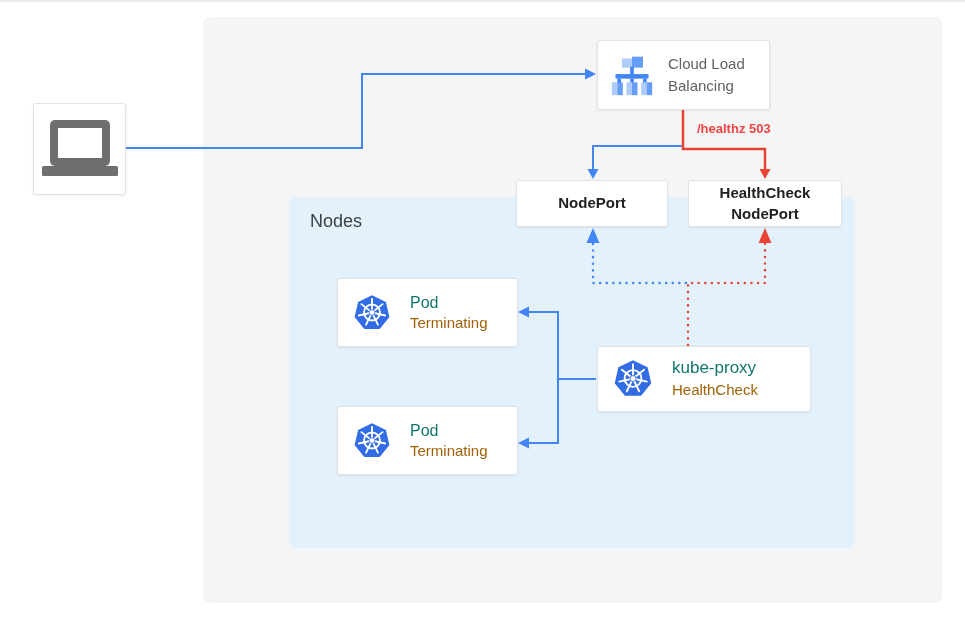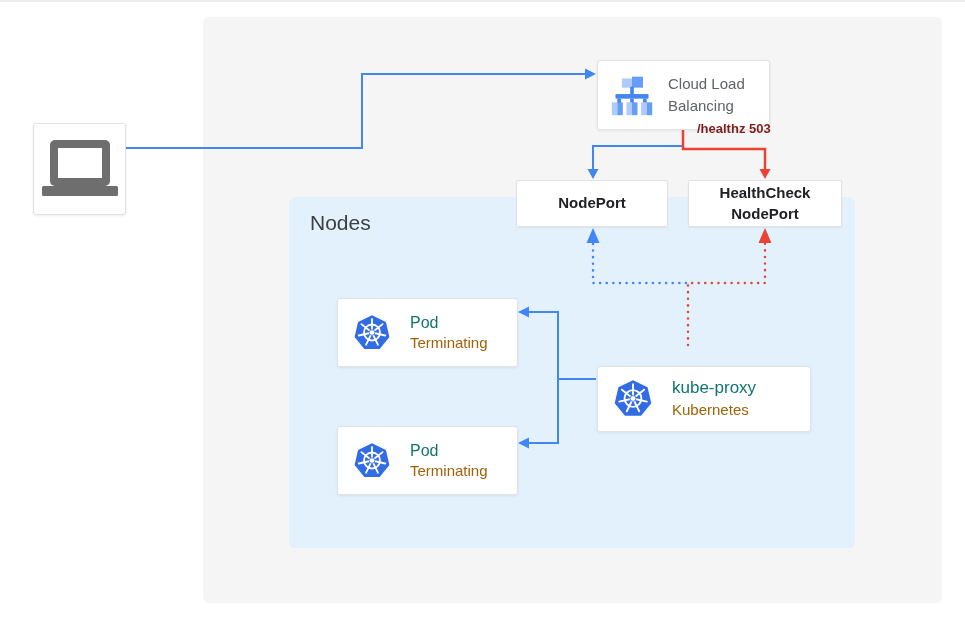--- a/index.html
+++ b/index.html
@@ -11,46 +11,46 @@
   .top-hairline{position:absolute;left:0;top:0;width:965px;height:2px;background:#ececec;}
   .panel{
     position:absolute;left:203px;top:17px;width:739px;height:586px;
     background:#f5f5f5;border-radius:6px;
   }
   .nodes-group{
     position:absolute;left:289px;top:197px;width:566px;height:351px;
     background:#e3f1fc;border-radius:6px;
   }
   .nodes-group .group-label{
-    position:absolute;left:21px;top:14px;font-size:21px;color:#3c4043;
+    position:absolute;left:21px;top:14px;font-size:18px;color:#3c4043;
   }
   .card{
     position:absolute;background:#ffffff;border:1px solid #e2e2e2;border-radius:3px;
     box-shadow:0 1px 3px rgba(0,0,0,0.07);box-sizing:border-box;
-    display:flex;align-items:center;margin-top:20px;
+    display:flex;align-items:center;
   }
   .card-client{left:33px;top:103px;width:93px;height:92px;justify-content:center;}
   .card-clb{left:597px;top:40px;width:173px;height:70px;padding:0 12px;gap:14px;}
   .card-clb .card-text{font-size:15px;line-height:1.45;color:#5f6368;}
   .port-box{
     position:absolute;background:#ffffff;border:1px solid #e2e2e2;border-radius:2px;
     box-shadow:0 1px 2px rgba(0,0,0,0.06);box-sizing:border-box;
     display:flex;align-items:center;justify-content:center;text-align:center;
     font-weight:bold;font-size:15px;color:#202124;line-height:1.35;
   }
   .port-nodeport{left:516px;top:180px;width:152px;height:47px;}
   .port-healthcheck{left:688px;top:180px;width:154px;height:47px;padding:0 14px;}
   .card-pod1{left:337px;top:278px;width:181px;height:69px;padding:0 14px;gap:18px;}
   .card-pod2{left:337px;top:406px;width:181px;height:69px;padding:0 14px;gap:18px;}
   .card-kubeproxy{left:597px;top:346px;width:214px;height:66px;padding:0 14px;gap:18px;}
   .card-title{font-size:16px;color:#0f766e;line-height:1.35;}
   .card-kubeproxy .card-title{font-size:17px;}
   .card-subtitle{font-size:15px;color:#a16207;line-height:1.35;}
   .healthz-label{
-    position:absolute;left:697px;top:121px;font-size:13px;font-weight:bold;color:#7f1d1d;
+    position:absolute;left:697px;top:121px;font-size:13px;font-weight:bold;color:#ef4444;
   }
   .edges-svg{position:absolute;left:0;top:0;pointer-events:none;}
   .icon{flex:0 0 auto;display:flex;align-items:center;justify-content:center;}
 </style>
 </head>
 <body>
 
 <div class="top-hairline"></div>
 
 <div class="panel"></div>
@@ -181,15 +181,15 @@
         <line x1="20" y1="19.5" x2="14.1" y2="31.7"></line>
         <line x1="20" y1="19.5" x2="6.8" y2="22.5"></line>
         <line x1="20" y1="19.5" x2="9.4" y2="11.1"></line>
       </g>
       <circle cx="20" cy="19.5" r="8" fill="none" stroke="#ffffff" stroke-width="1.8"></circle>
       <circle cx="20" cy="19.5" r="2.8" fill="#ffffff" stroke="#326ce5" stroke-width="0.8"></circle>
     </svg>
   </span>
   <div>
     <div class="card-title">kube-proxy</div>
-    <div class="card-subtitle">Kubernetes</div>
+    <div class="card-subtitle">HealthCheck</div>
   </div>
 </div>
 
 </body></html>

